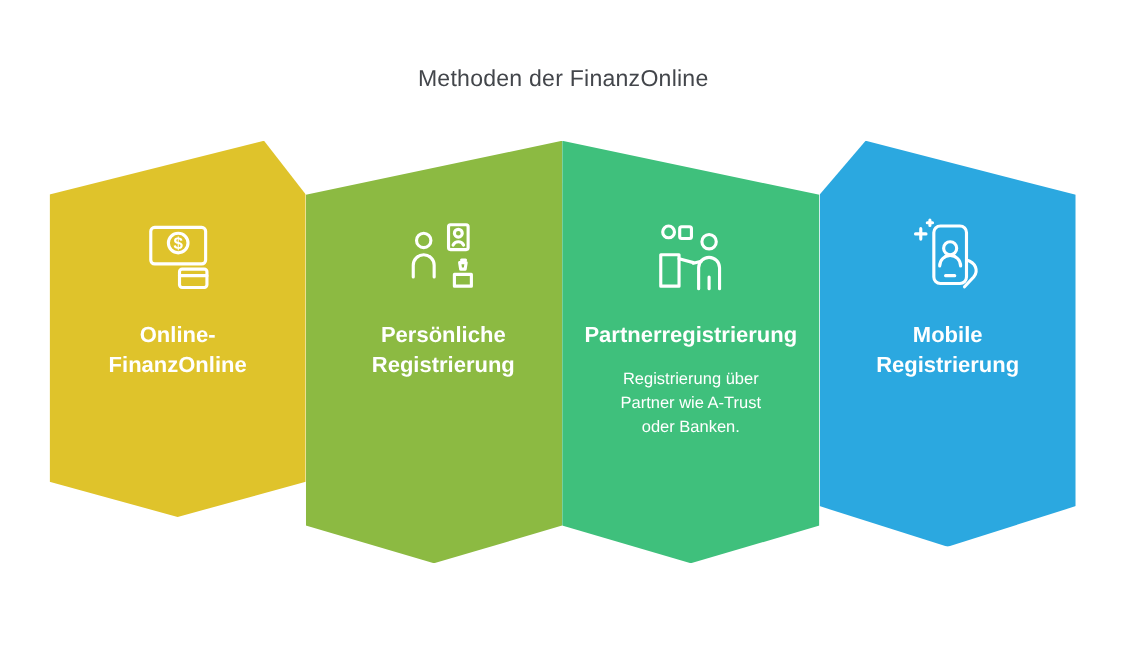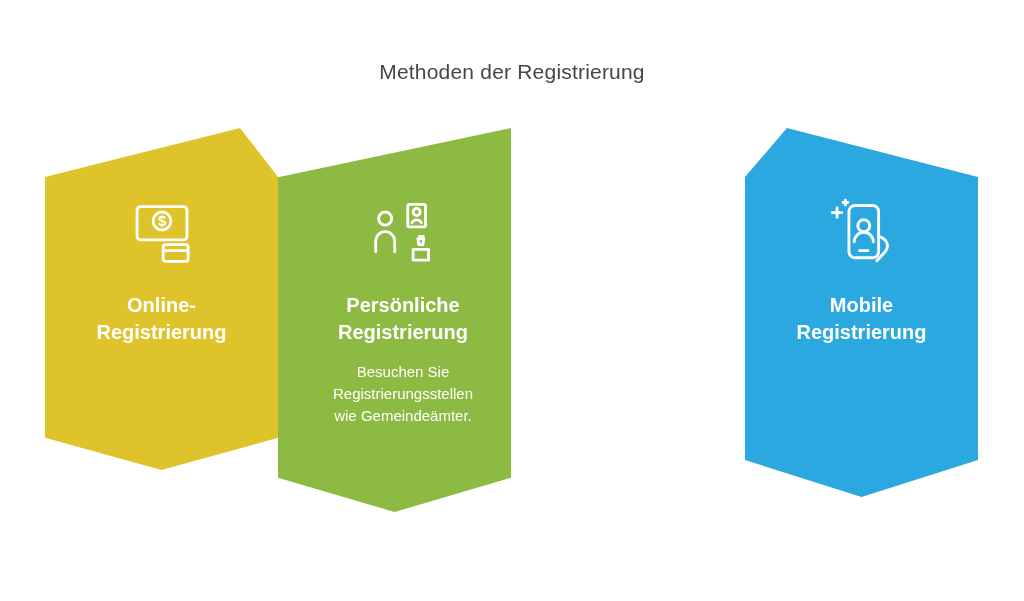--- a/index.html
+++ b/index.html
@@ -75,60 +75,77 @@
   }
 
   .lineart { stroke: #ffffff; stroke-width: 2.4; fill: none; stroke-linecap: round; stroke-linejoin: round; }
   .glyph  { fill: #ffffff; stroke: none; font-family: "Liberation Sans", sans-serif; font-weight: 700; }
 </style>
 </head>
 <body>
 
 <div class="stage">
 
-  <div class="title">Methoden der Registrierung</div>
+  <div class="title">Methoden der FinanzOnline</div>
 
   <div class="card card-0" style="background: rgb(223, 195, 43);">
     <div class="icon">
       <svg viewBox="0 0 64 64" aria-hidden="true">
         <g class="lineart">
           <rect x="11" y="9" width="42" height="28" rx="3"></rect>
           <circle cx="32" cy="21" r="7.5"></circle>
           <rect x="33" y="41" width="21" height="14" rx="2"></rect>
           <path d="M33 46h21"></path>
         </g>
         <text class="glyph" x="32" y="25.6" font-size="13" text-anchor="middle">$</text>
       </svg>
     </div>
     <h2>Online-
-Registrierung</h2>
+FinanzOnline</h2>
   </div>
 
   <div class="card card-1" style="background: rgb(140, 186, 66);">
     <div class="icon">
       <svg viewBox="0 0 64 64" aria-hidden="true">
         <g class="lineart">
           <rect x="36" y="7" width="15" height="19" rx="1.5"></rect>
           <circle cx="43.5" cy="13.5" r="3"></circle>
           <path d="M39.5 22.5a4.5 4.5 0 0 1 8 0"></path>
           <circle cx="17" cy="19" r="5.5"></circle>
           <path d="M9 47v-9a8 8 0 0 1 16 0v9"></path>
           <path d="M44.5 36h5l-.8 5h-3.4l-.8-5z"></path>
           <path d="M46 34h3"></path>
           <rect x="40.5" y="45" width="13" height="9"></rect>
         </g>
       </svg>
     </div>
     <h2>Persönliche
 Registrierung</h2>
-    <p>Besuchen Sie
-Registrierungsstellen
-wie Gemeindeämter.</p>
   </div>
 
+  <div class="card card-2" style="background: rgb(63, 192, 124);">
+    <div class="icon">
+      <svg viewBox="0 0 64 64" aria-hidden="true">
+        <g class="lineart">
+          <circle cx="15" cy="12.5" r="4.5"></circle>
+          <rect x="23.5" y="8.5" width="9" height="9" rx="1.5"></rect>
+          <rect x="9" y="30" width="14" height="24"></rect>
+          <path d="M23 33l11 3"></path>
+          <circle cx="46" cy="20" r="5.5"></circle>
+          <path d="M38 56V40a8 8 0 0 1 16 0v16"></path>
+          <path d="M40 35l-6 1.5"></path>
+          <path d="M46 56v-9"></path>
+        </g>
+      </svg>
+    </div>
+    <h2>Partnerregistrierung</h2>
+    <p>Registrierung über
+Partner wie A-Trust
+oder Banken.</p>
+  </div>
 
   <div class="card card-3" style="background: rgb(43, 168, 224);">
     <div class="icon">
       <svg viewBox="0 0 64 64" aria-hidden="true">
         <g class="lineart">
           <path d="M11 10v8M7 14h8"></path>
           <path d="M18 3.5v4M16 5.5h4"></path>
           <rect x="21" y="8" width="25" height="44" rx="5"></rect>
           <circle cx="33.5" cy="25" r="5"></circle>
           <path d="M25.5 38.5a8 8 0 0 1 16 0"></path>

